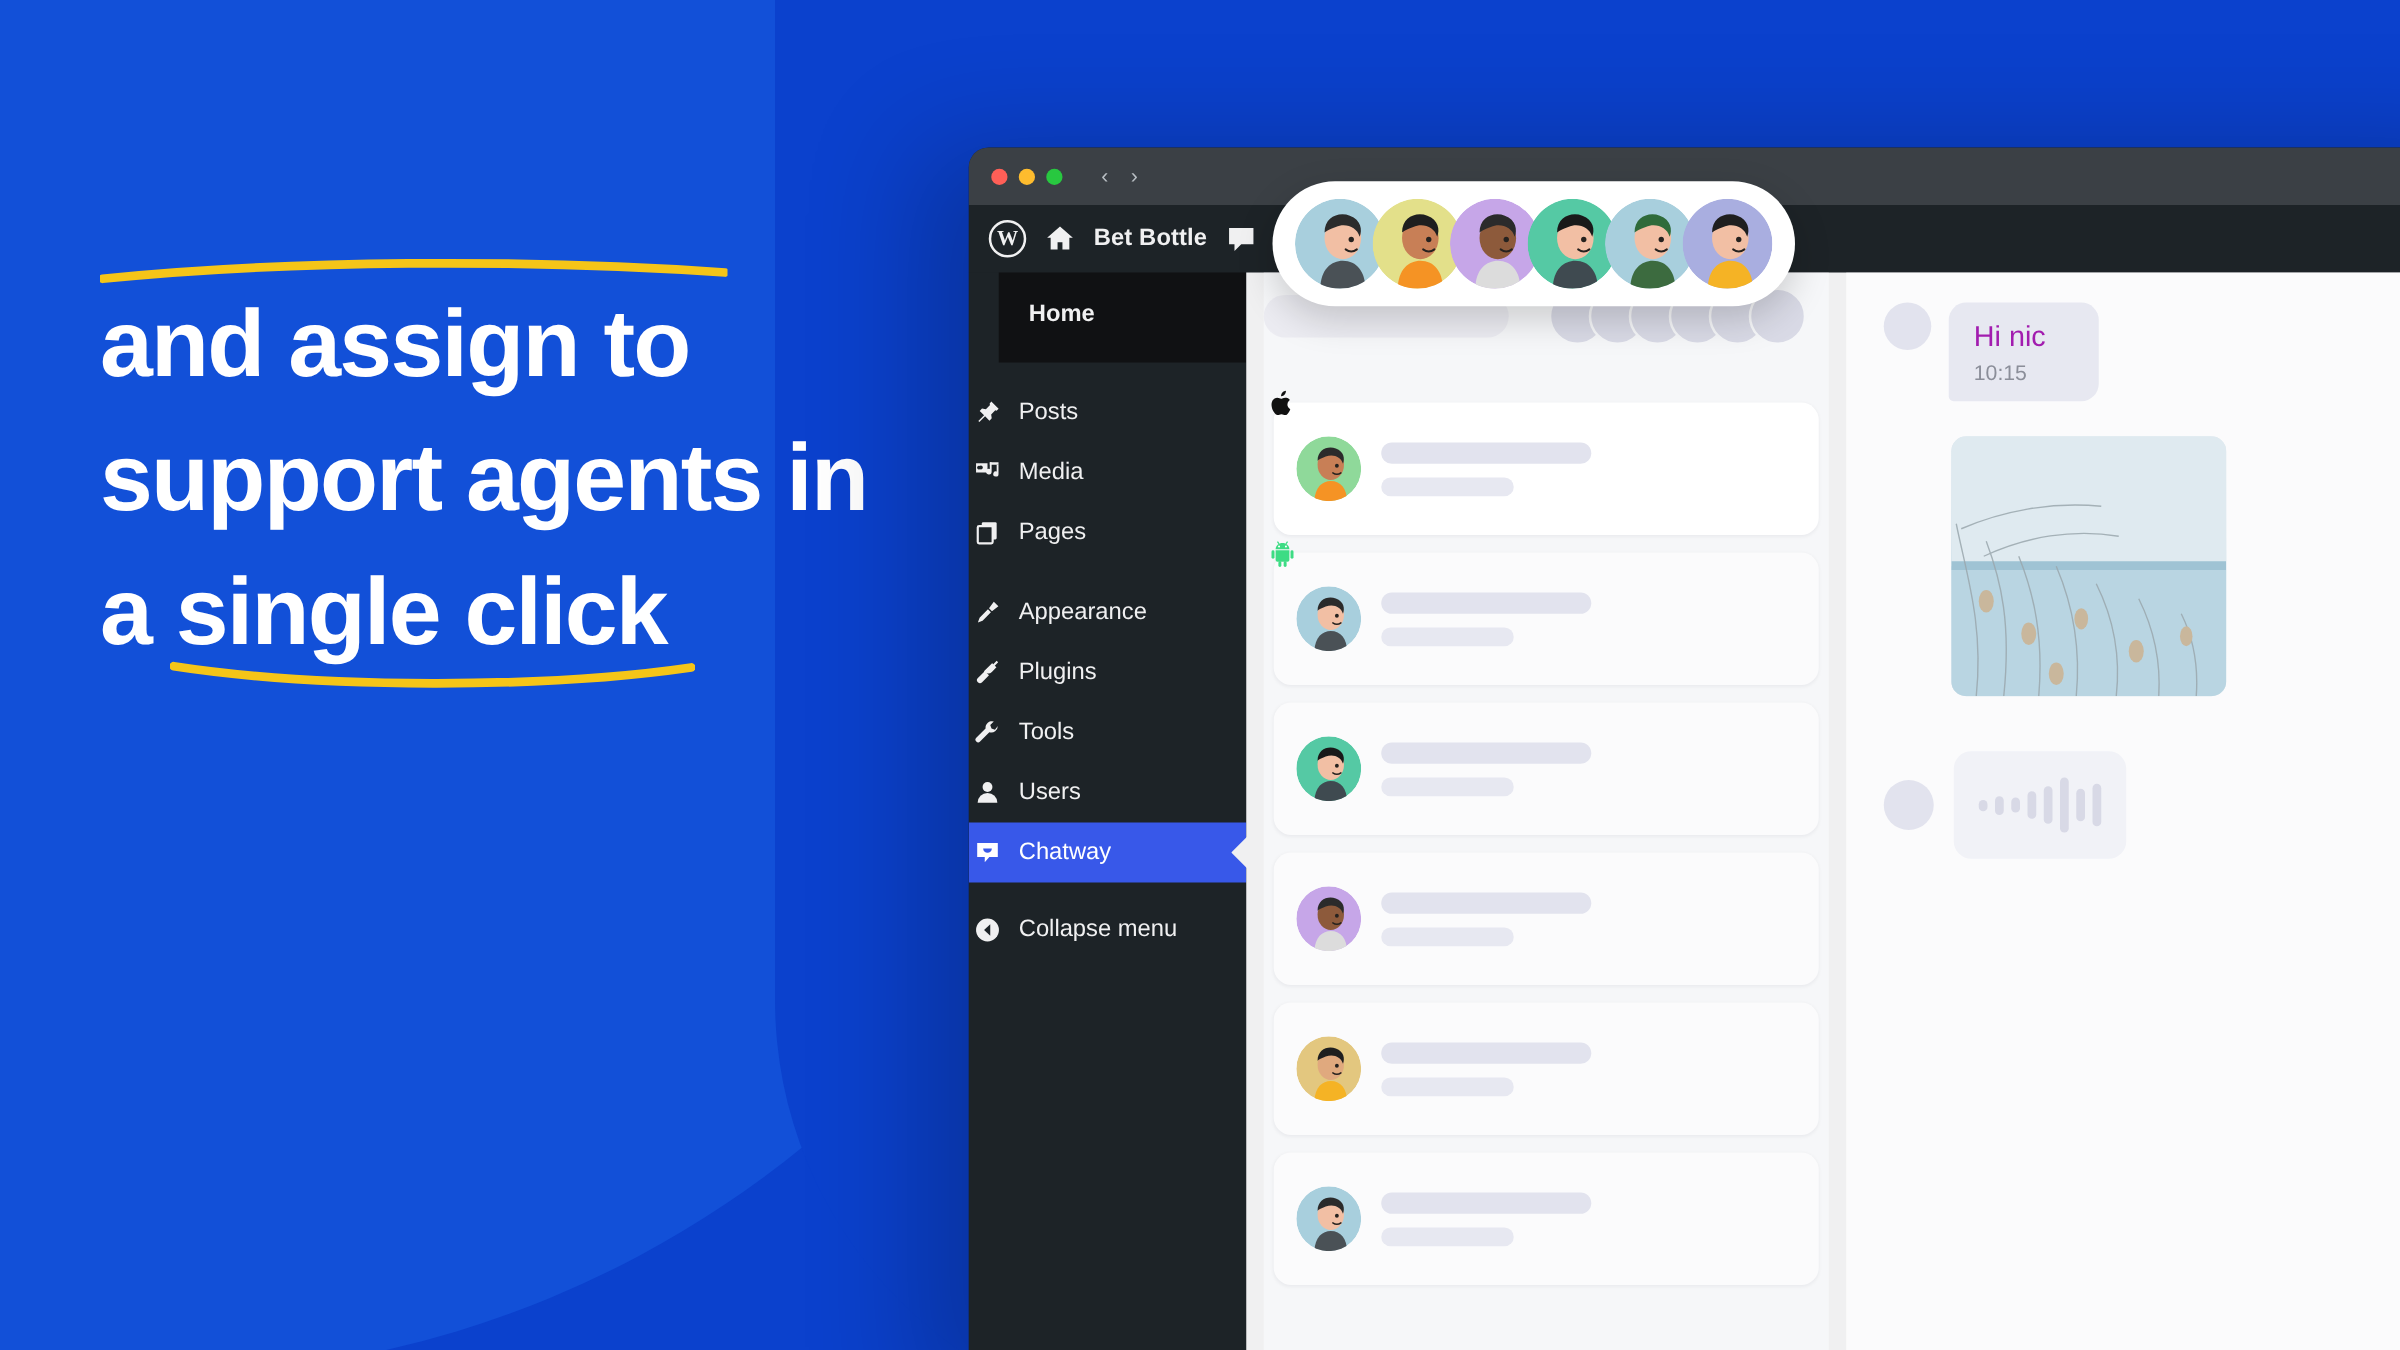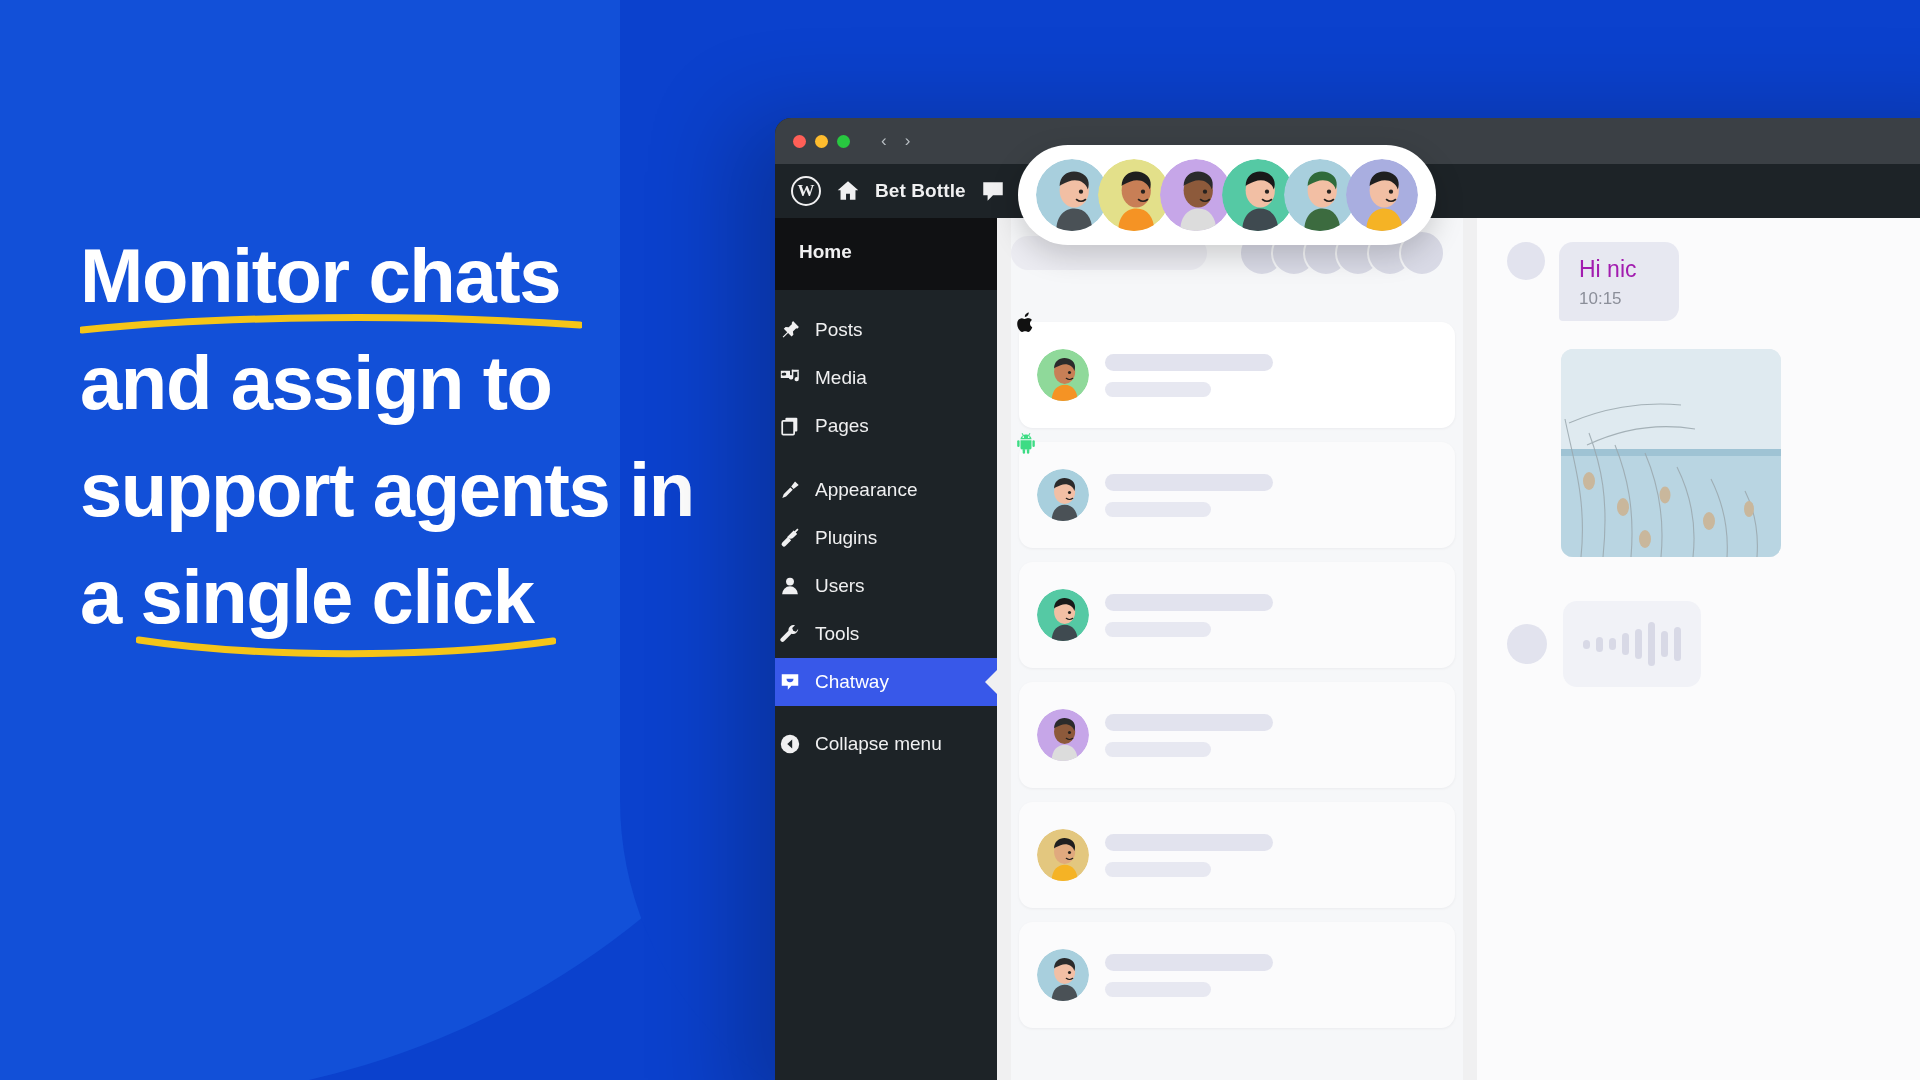--- a/index.html
+++ b/index.html
@@ -75,21 +75,21 @@
   }
   .ab-ico { width:26px; height:26px; flex:none; }
   .site-name { font-size:19px; font-weight:700; letter-spacing:.1px; }
 
   
   .adminbody { display:flex; height:910px; }
   .sidebar {
     width:222px; background:#1d2327; flex:none;
     padding-top:0; color:#f0f0f1;
   }
-  .sb-top { background:#101113; padding:10px 0 14px 0; }
+  .sb-top { background:#101113; padding:10px 0 14px 0;margin-left:24px; }
   .sb-top .sb-row { padding-left:24px; }
   .sb-row {
     display:flex; align-items:center; gap:14px;
     height:48px; padding-left:4px; font-size:19px; color:#f0f0f1;
   }
   .sb-row.home { font-weight:700; }
   .sb-row.updates { color:#a7aaad; }
   .sb-sep { height:16px; }
   .sb-icon { width:22px; height:22px; flex:none; display:block; }
   .sb-row.active {
@@ -163,21 +163,20 @@
 </style>
 </head>
 <body>
 
 <div class="bg-base"></div>
 <div class="bg-arc"></div>
 <div class="bg-arc2"></div>
 
 <div class="headline">
   <span class="hl-line">
-    <span>Monitor chats</span>
     <svg class="u-swoosh" viewBox="0 0 502 24">
       <path d="M2 19 C150 4, 340 3, 500 14" fill="none" stroke="#f5c518" stroke-width="7" stroke-linecap="round"></path>
     </svg>
   </span>
   <span class="hl-line">
     <span>and assign to</span>
   </span>
   <span class="hl-line">
     <span>support agents in</span>
   </span>
@@ -263,31 +262,31 @@
         <svg class="sb-icon" viewBox="0 0 24 24" fill="#f0f0f1">
           <path d="M15.5 3.2 l1.5 1.5 3-3 1.3 1.3 -3 3 1.5 1.5 -4 4 a4.5 4.5 0 0 1 -6.4 0 l-.5-.5 7.1-7.1z"></path>
           <path d="M8.4 11.5 l4.2 4.2 -5.4 5.4 -4.2-4.2z" opacity="0"></path>
           <path d="M9.6 10.8 l3.7 3.7 -6 6 a2.6 2.6 0 0 1 -3.7-3.7z"></path>
         </svg>
         <span>Plugins</span>
       </div>
 
       <div class="sb-row">
         <svg class="sb-icon" viewBox="0 0 24 24" fill="#f0f0f1">
+          <path d="M21 6.4 a5.6 5.6 0 0 1 -7.4 5.3 L5.5 19.8 a2.3 2.3 0 1 1 -3.3-3.3 l8.1-8.1 A5.6 5.6 0 0 1 17.5 2.4 l-3.1 3.1 1.1 3 3 1.1 z"></path>
+        </svg>
+        <span>Tools</span>
+      </div>
+
+      <div class="sb-row">
+        <svg class="sb-icon" viewBox="0 0 24 24" fill="#f0f0f1">
           <circle cx="12" cy="7.2" r="4.3"></circle>
           <path d="M3.4 21 a8.6 8.6 0 0 1 17.2 0z"></path>
         </svg>
         <span>Users</span>
-      </div>
-
-      <div class="sb-row">
-        <svg class="sb-icon" viewBox="0 0 24 24" fill="#f0f0f1">
-          <path d="M21 6.4 a5.6 5.6 0 0 1 -7.4 5.3 L5.5 19.8 a2.3 2.3 0 1 1 -3.3-3.3 l8.1-8.1 A5.6 5.6 0 0 1 17.5 2.4 l-3.1 3.1 1.1 3 3 1.1 z"></path>
-        </svg>
-        <span>Tools</span>
       </div>
 
 
       <div class="sb-row active">
         <svg class="sb-icon" viewBox="0 0 24 24">
           <path d="M3 3.6 h18 v12.4 h-7.4 l-4 4.4 v-4.4 H3 Z" fill="#ffffff"></path>
           <path d="M8.2 8.4 h7.6 a3.8 3.8 0 0 1 -7.6 0z" fill="#3858e9"></path>
         </svg>
         <span>Chatway</span>
         <svg class="sb-arrow" viewBox="0 0 13 26">

